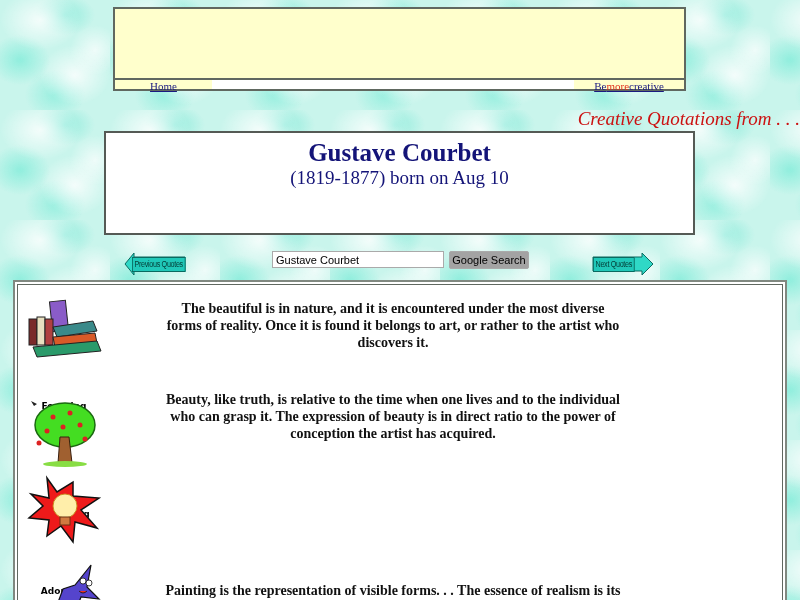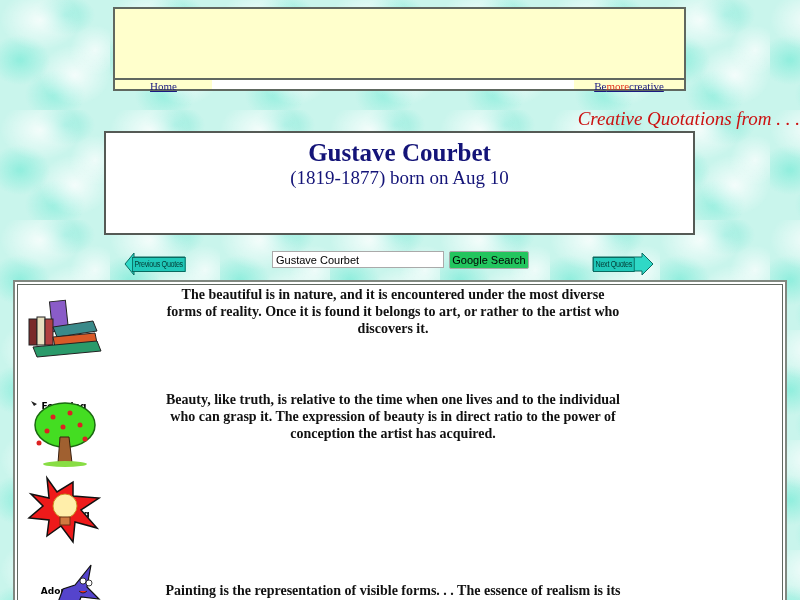--- a/index.html
+++ b/index.html
@@ -63,21 +63,21 @@
   #next-quotes .arrow-label { left:1px; transform-origin:left; }
 
   
   #search-input {
     left:272px; top:251px; width:172px; height:17px; box-sizing:border-box;
     border:1px solid #aaaaaa; background:#fff; padding:0 3px;
     font-family:"Liberation Sans", sans-serif; font-size:11px; color:#000;
   }
   #search-button {
     left:449px; top:251px; width:80px; height:18px; box-sizing:border-box;
-    border:1px solid #aaaaaa; background:#22c55e; border-radius:2px;
+    border:1px solid #aaaaaa; background:#a3a3a3; border-radius:2px;
     font-family:"Liberation Sans", sans-serif; font-size:11px; color:#000; padding:0;
   }
 
   
   #main-box {
     left:13px; top:280px; width:774px; height:340px; box-sizing:border-box;
     border:2px solid #808880; background:#ffffff;
   }
   #main-inner {
     position:absolute; left:2px; top:2px; right:2px; bottom:0;
@@ -176,17 +176,17 @@
 
     <div class="side-item" style="top:278px;">
       <svg width="78" height="50" viewBox="0 0 78 50">
         <polygon points="66,2 62,24 74,36 56,34 50,50 4,50 20,40 32,42 38,26 50,22" fill="#5544cc" stroke="#111" stroke-width="1.2"></polygon>
         <circle cx="58" cy="18" r="3" fill="#fff" stroke="#111" stroke-width="0.8"></circle>
         <circle cx="64" cy="20" r="3" fill="#fff" stroke="#111" stroke-width="0.8"></circle>
         <path d="M54,28 q4,4 8,0" fill="#ee3322" stroke="#111" stroke-width="0.8"></path>
       </svg>
     </div>
 
-    <div class="quote" style="top:1px;">The beautiful is in nature, and it is encountered under the most diverse forms of reality. Once it is found it belongs to art, or rather to the artist who discovers it.</div>
+    <div class="quote" style="top:15px;">The beautiful is in nature, and it is encountered under the most diverse forms of reality. Once it is found it belongs to art, or rather to the artist who discovers it.</div>
     <div class="quote" style="top:106px;">Beauty, like truth, is relative to the time when one lives and to the individual who can grasp it. The expression of beauty is in direct ratio to the power of conception the artist has acquired.</div>
     <div class="quote" style="top:297px;">Painting is the representation of visible forms. . . The essence of realism is its negation of the ideal.</div>
   </div>
 </div>
 
 </body></html>

